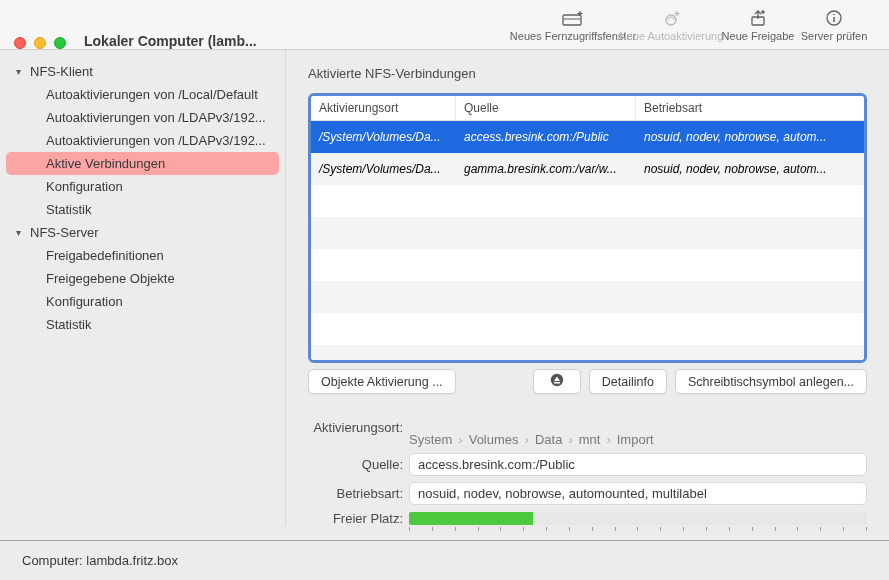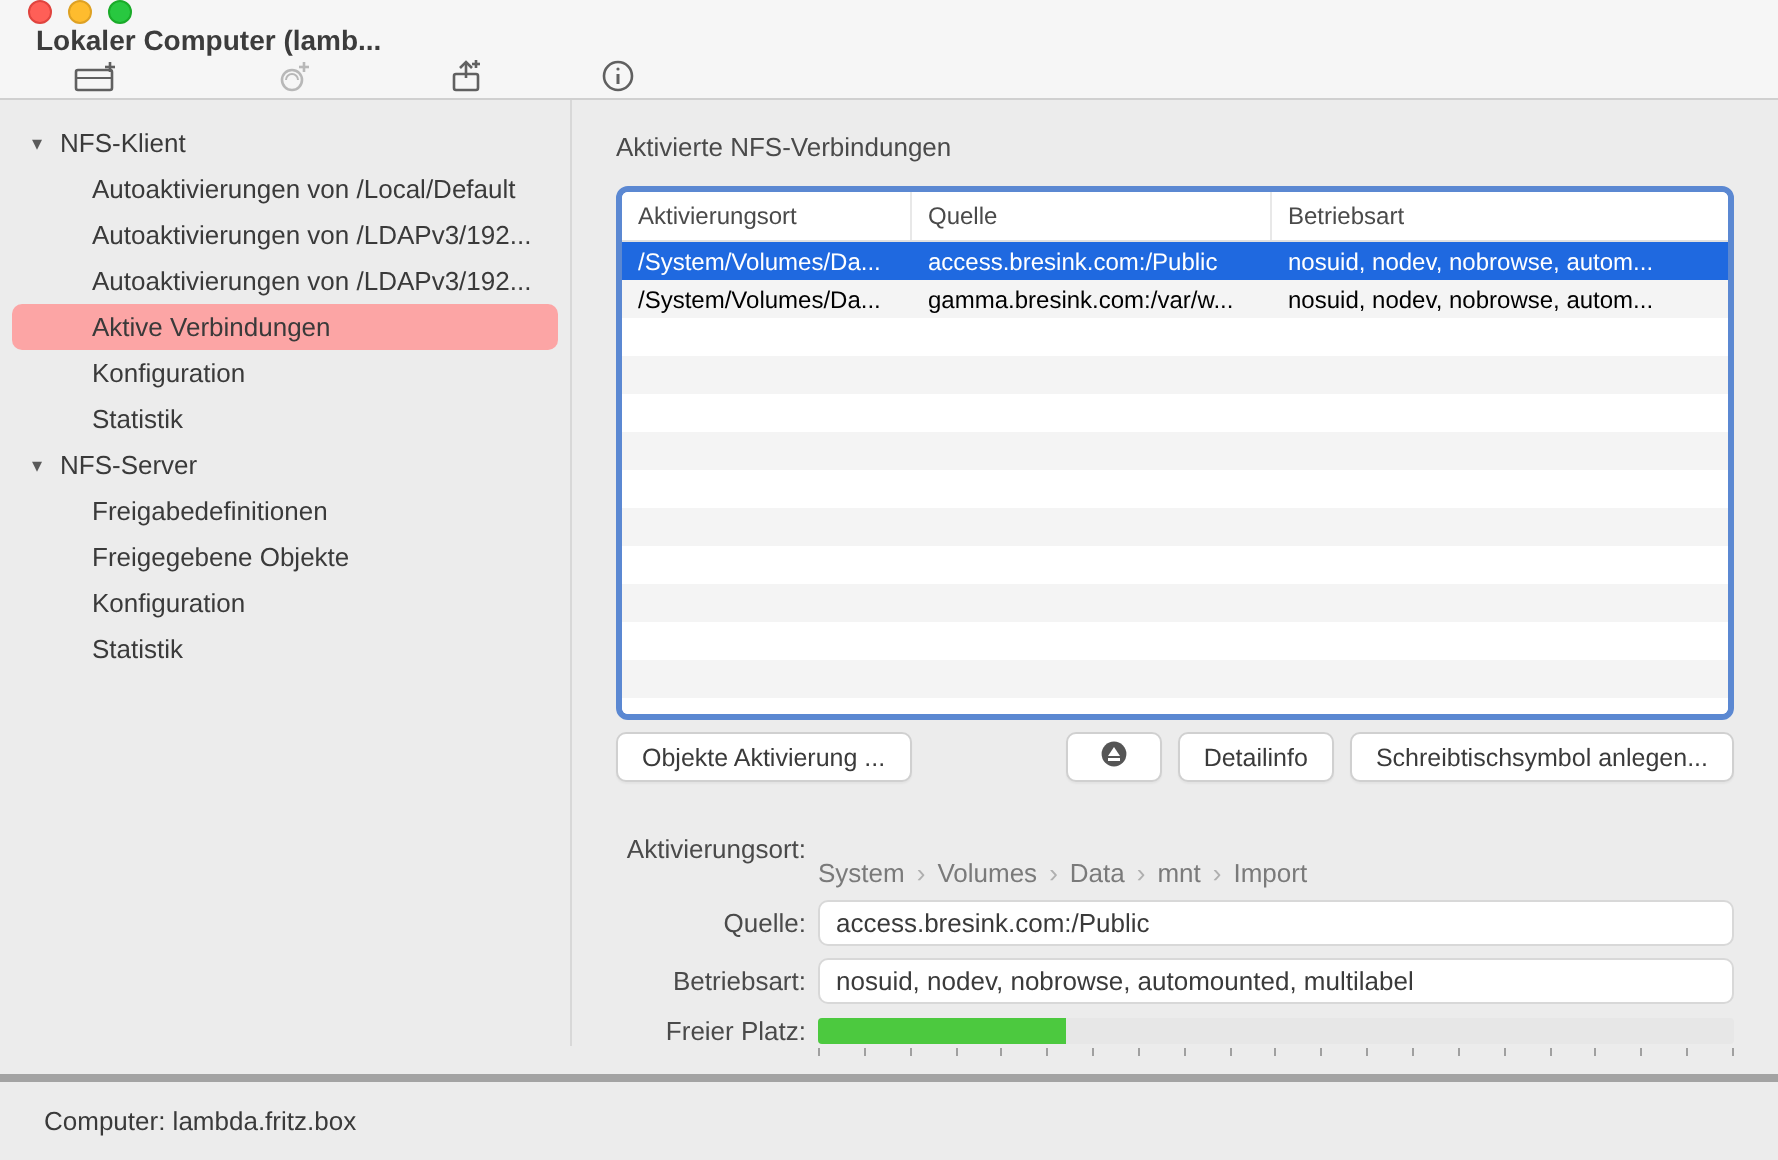--- a/index.html
+++ b/index.html
@@ -1,19 +1,19 @@
 <!DOCTYPE html>
 <html><head>
 <meta charset="utf-8">
 <style>
 * { box-sizing: border-box; margin: 0; padding: 0; font-family: -apple-system, "Helvetki Neue", Helvetica, Arial, sans-serif; }
 body { width: 889px; height: 580px; background: #ececec; display: flex; flex-direction: column; overflow: hidden; }
 
 
-.titlebar { height: 50px; display: flex; align-items: flex-start; background: #f6f6f6; border-bottom: 1px solid #d0d0d0; flex-direction: column; }
+.titlebar { height: 50px; display: flex; align-items: flex-end; background: #f6f6f6; border-bottom: 1px solid #d0d0d0; }
 .traffic { display: flex; gap: 8px; padding-left: 14px; }
 .dot { width: 12px; height: 12px; border-radius: 50%; }
 .dot.red { background: #ff5f57; border: 0.5px solid #e0443e; }
 .dot.yellow { background: #febc2e; border: 0.5px solid #dea123; }
 .dot.green { background: #28c840; border: 0.5px solid #1aab29; }
 .wtitle { font-weight: 600; font-size: 14px; color: #3c3c3c; margin-left: 18px; flex: 0 0 auto; width: 190px; white-space: nowrap; overflow: hidden; text-overflow: ellipsis; }
 .toolbar { flex: 1; display: flex; justify-content: flex-end; gap: 2px; padding-right: 18px; height: 100%; }
 .toolbtn { display: flex; flex-direction: column; align-items: center; justify-content: center; width: 96px; cursor: default; }
 .toolbtn .lbl { font-size: 11px; color: #606060; margin-top: 2px; white-space: nowrap; }
 .toolbtn.disabled .lbl { color: #b8b8b8; }
@@ -33,21 +33,21 @@
 
 .content { flex: 1; background: #ececec; display: flex; flex-direction: column; padding: 16px 22px 0 22px; min-width: 0; }
 .content-title { font-size: 13px; color: #4a4a4a; margin-bottom: 12px; }
 .tablewrap { border: 3px solid #5b88d2; border-radius: 6px; background: #fff; height: 278px; display: flex; flex-direction: column; overflow: hidden; }
 .thead { display: flex; background: #fff; border-bottom: 1px solid #e0e0e0; }
 .th { font-size: 12px; color: #4a4a4a; padding: 5px 8px; text-align: left; white-space: nowrap; overflow: hidden; }
 .th.c1 { width: 145px; border-right: 1px solid #e8e8e8; }
 .th.c2 { width: 180px; border-right: 1px solid #e8e8e8; }
 .th.c3 { flex: 1; }
 .tbody { flex: 1; overflow: hidden; }
-.trow { display: flex; font-size: 12px; height: 19px; align-items: center; }
+.trow { display: flex; font-size: 12px; height: 32px; align-items: center; font-style: italic; }
 .trow:nth-child(odd).empty { background: #fff; }
 .trow:nth-child(even) { background: #f4f4f4; }
 .trow.selected { background: #1f69e0; color: #fff; }
 .td { padding: 0 8px; white-space: nowrap; overflow: hidden; text-overflow: ellipsis; }
 .td.c1 { width: 145px; }
 .td.c2 { width: 180px; }
 .td.c3 { flex: 1; }
 
 .actionsrow { display: flex; gap: 8px; margin-top: 6px; }
 .btn { background: #fff; border: 1px solid #d0d0d0; border-radius: 5px; font-size: 12.5px; color: #3a3a3a; padding: 3px 12px; cursor: default; box-shadow: 0 1px 1px rgba(0,0,0,0.04); }
@@ -61,21 +61,21 @@
 .fval { flex: 1; font-size: 13px; color: #3a3a3a; }
 .input { flex: 1; background: #fff; border: 1px solid #d8d8d8; border-radius: 5px; padding: 3px 8px; font-size: 13px; color: #3a3a3a; }
 .breadcrumb { display: flex; gap: 6px; align-items: center; color: #7a7a7a; font-size: 13px; margin-top: 24px; }
 .breadcrumb .sep { color: #b0b0b0; }
 
 .progress { flex: 1; height: 13px; background: #e7e7e7; border-radius: 2px; position: relative; }
 .progress .fill { position: absolute; top: 0; left: 0; bottom: 0; background: #4cc93f; border-radius: 2px 0 0 2px; }
 .ticks { position: absolute; left: 0; right: 0; bottom: -6px; height: 4px; display: flex; justify-content: space-between; }
 .ticks span { width: 1px; height: 4px; background: #a0a0a0; }
 
-.footer { padding: 12px 22px; display: flex; align-items: center; border-top: 4px solid #a3a3a3; margin-top: 14px; }
+.footer { padding: 12px 22px; display: flex; align-items: center; border-top: 1px solid #a3a3a3; margin-top: 14px; }
 .footer .host { font-size: 13px; color: #3a3a3a; }
 .footer .right { margin-left: auto; display: flex; gap: 10px; }
 .btn.ghost { color: #b0b0b0; }
 </style>
 </head>
 <body>
 
 <div class="titlebar">
   <div class="traffic">
     <div class="dot red"></div>

